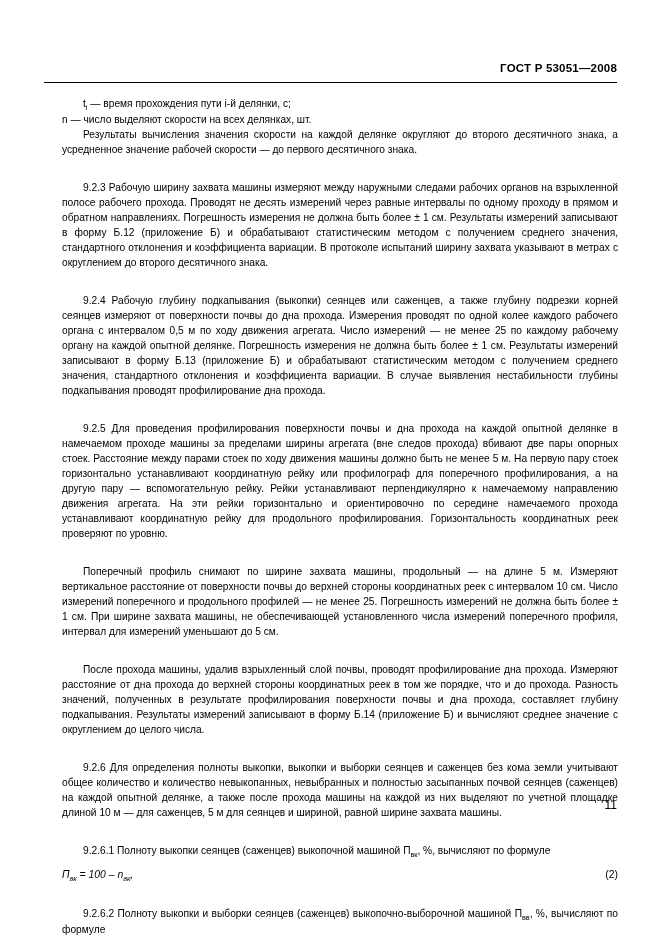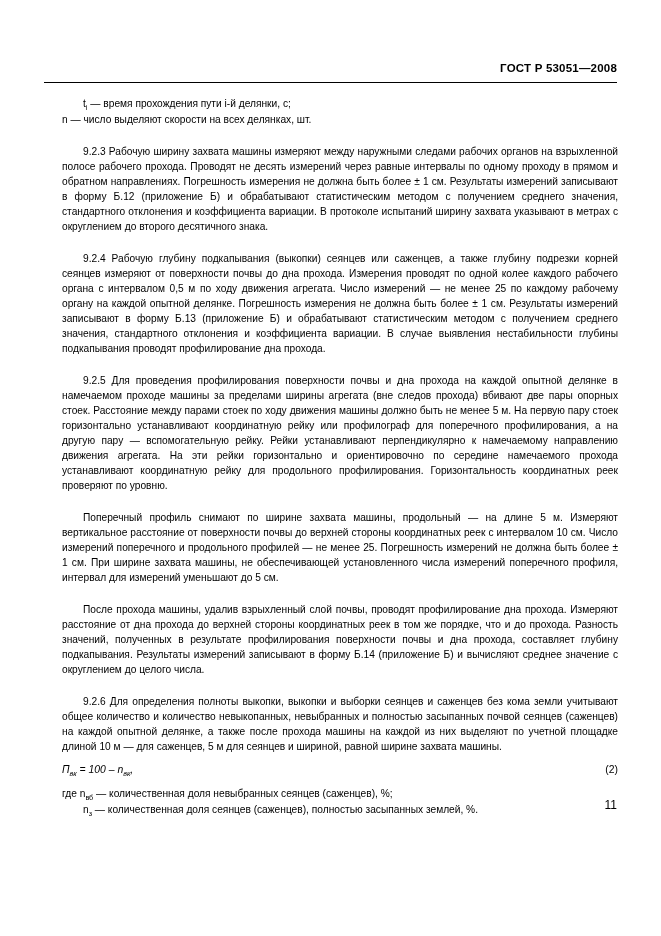--- a/index.html
+++ b/index.html
@@ -47,21 +47,21 @@
     text-align: justify;
   }
   p {
     margin: 0 0 0 0;
     text-indent: 0;
   }
   p.ind {
     text-indent: 21px;
   }
   p.gap {
-    margin-top: 17px;
+    margin-top: 23px;
   }
   .formula-line {
     position: relative;
     margin-top: 8px;
     margin-bottom: 8px;
     text-align: left;
     font-style: italic;
     font-size: 10.4px;
   }
   .formula-line .num {
@@ -88,32 +88,35 @@
 
 <div class="page">
 
   <div class="header">ГОСТ Р 53051—2008</div>
   <div class="header-rule"></div>
 
   <div class="content">
 
     <p class="ind">t<sub>i</sub> — время прохождения пути i-й делянки, с;</p>
     <p>n — число выделяют скорости на всех делянках, шт.</p>
+    <p class="ind">Результаты вычисления значения скорости на каждой делянке округляют до второго десятичного знака, а усредненное значение рабочей скорости — до первого десятичного знака.</p>
     <p class="ind gap">9.2.3  Рабочую ширину захвата машины измеряют между наружными следами рабочих органов на взрыхленной полосе рабочего прохода. Проводят не десять измерений через равные интервалы по одному проходу в прямом и обратном направлениях. Погрешность измерения не должна быть более ± 1 см. Результаты измерений записывают в форму Б.12 (приложение Б) и обрабатывают статистическим методом с получением среднего значения, стандартного отклонения и коэффициента вариации. В протоколе испытаний ширину захвата указывают в метрах с округлением до второго десятичного знака.</p>
     <p class="ind gap">9.2.4  Рабочую глубину подкапывания (выкопки) сеянцев или саженцев, а также глубину подрезки корней сеянцев измеряют от поверхности почвы до дна прохода. Измерения проводят по одной колее каждого рабочего органа с интервалом 0,5 м по ходу движения агрегата. Число измерений — не менее 25 по каждому рабочему органу на каждой опытной делянке. Погрешность измерения не должна быть более ± 1 см. Результаты измерений записывают в форму Б.13 (приложение Б) и обрабатывают статистическим методом с получением среднего значения, стандартного отклонения и коэффициента вариации. В случае выявления нестабильности глубины подкапывания проводят профилирование дна прохода.</p>
     <p class="ind gap">9.2.5  Для проведения профилирования поверхности почвы и дна прохода на каждой опытной делянке в намечаемом проходе машины за пределами ширины агрегата (вне следов прохода) вбивают две пары опорных стоек. Расстояние между парами стоек по ходу движения машины должно быть не менее 5 м. На первую пару стоек горизонтально устанавливают координатную рейку или профилограф для поперечного профилирования, а на другую пару — вспомогательную рейку. Рейки устанавливают перпендикулярно к намечаемому направлению движения агрегата. На эти рейки горизонтально и ориентировочно по середине намечаемого прохода устанавливают координатную рейку для продольного профилирования. Горизонтальность координатных реек проверяют по уровню.</p>
     <p class="ind gap">Поперечный профиль снимают по ширине захвата машины, продольный — на длине 5 м. Измеряют вертикальное расстояние от поверхности почвы до верхней стороны координатных реек с интервалом 10 см. Число измерений поперечного и продольного профилей — не менее 25. Погрешность измерений не должна быть более ± 1 см. При ширине захвата машины, не обеспечивающей установленного числа измерений поперечного профиля, интервал для измерений уменьшают до 5 см.</p>
     <p class="ind gap">После прохода машины, удалив взрыхленный слой почвы, проводят профилирование дна прохода. Измеряют расстояние от дна прохода до верхней стороны координатных реек в том же порядке, что и до прохода. Разность значений, полученных в результате профилирования поверхности почвы и дна прохода, составляет глубину подкапывания. Результаты измерений записывают в форму Б.14 (приложение Б) и вычисляют среднее значение с округлением до целого числа.</p>
     <p class="ind gap">9.2.6  Для определения полноты выкопки, выкопки и выборки сеянцев и саженцев без кома земли учитывают общее количество и количество невыкопанных, невыбранных и полностью засыпанных почвой сеянцев (саженцев) на каждой опытной делянке, а также после прохода машины на каждой из них выделяют по учетной площадке длиной 10 м — для саженцев, 5 м для сеянцев и шириной, равной ширине захвата машины.</p>
+    <p class="ind gap">9.2.6.1  Полноту выкопки сеянцев (саженцев) выкопочной машиной П<sub>вк</sub>, %, вычисляют по формуле</p>
 
     <div class="formula-line">
       <span>П<sub>вк</sub> = 100 – n<sub>вк</sub>,</span>
       <span class="num">(2)</span>
     </div>
 
+    <p class="ind gap">9.2.6.2  Полноту выкопки и выборки сеянцев (саженцев) выкопочно-выборочной машиной П<sub>вв</sub>, %, вычисляют по формуле</p>
 
 
     <p>где n<sub>вб</sub> — количественная доля невыбранных сеянцев (саженцев), %;</p>
     <p style="text-indent:21px">n<sub>з</sub> — количественная доля сеянцев (саженцев), полностью засыпанных землей, %.</p>
 
   </div>
 
   <div class="pagenum">11</div>
 
 </div>

